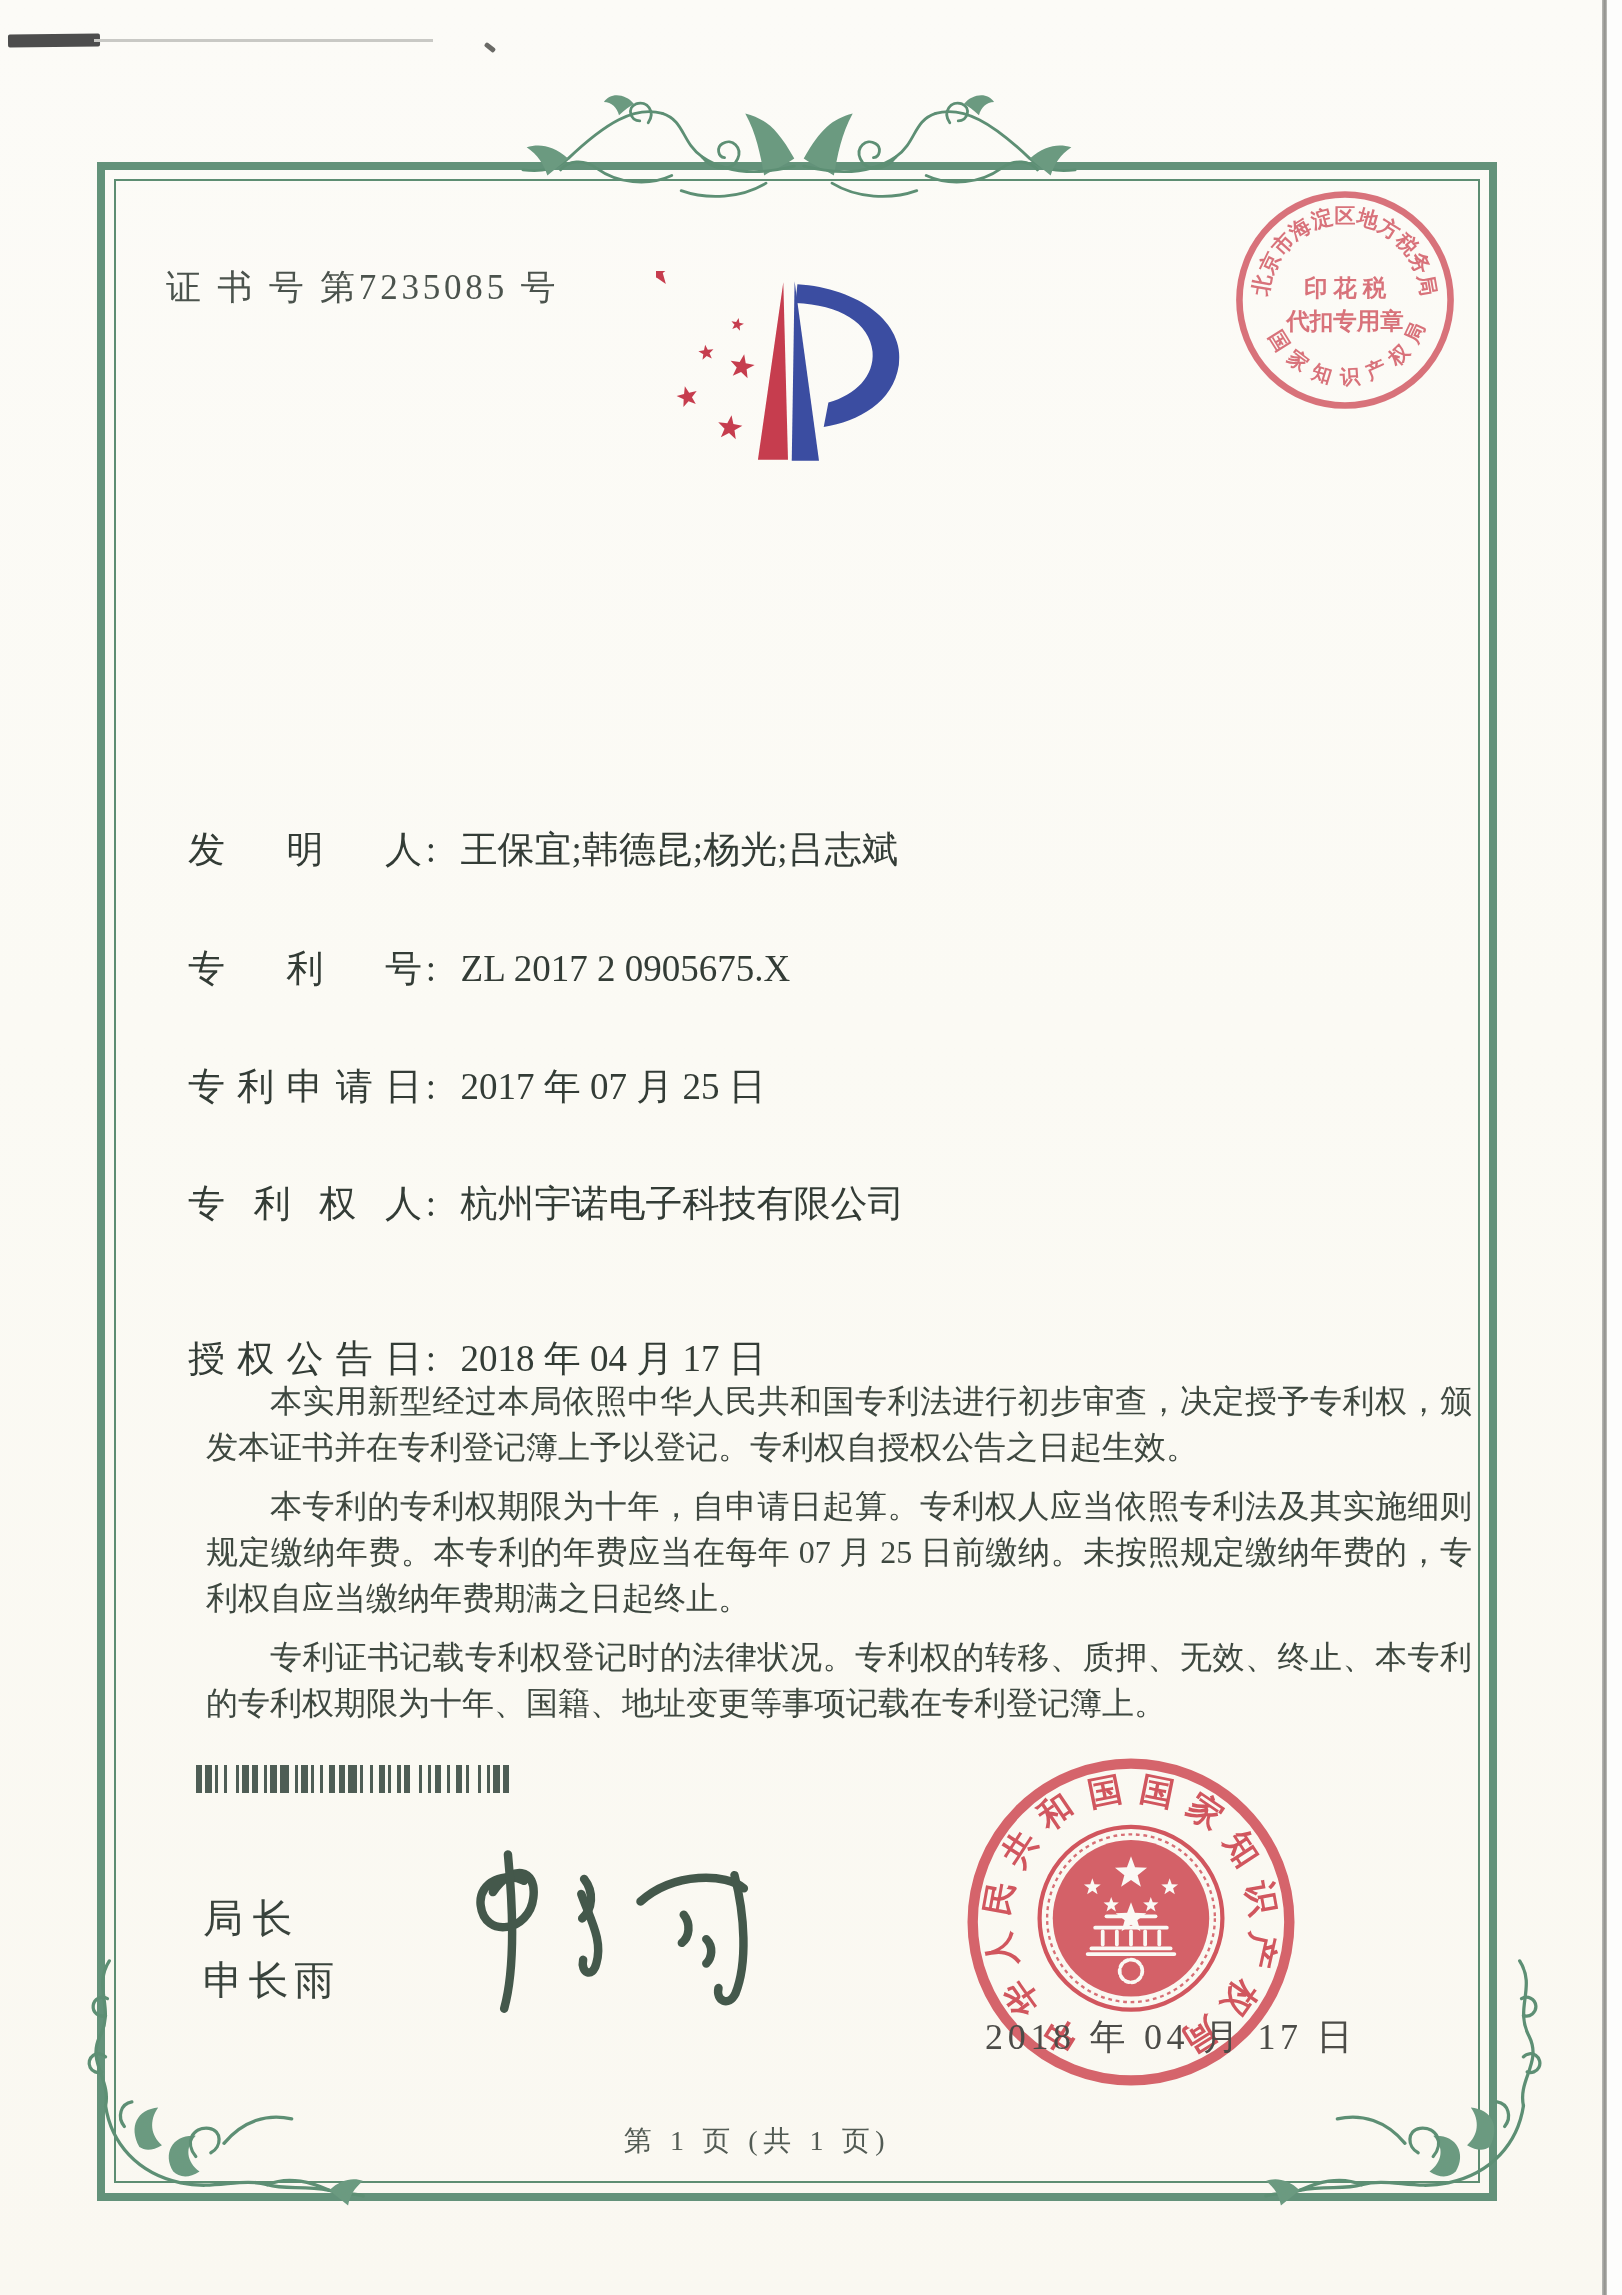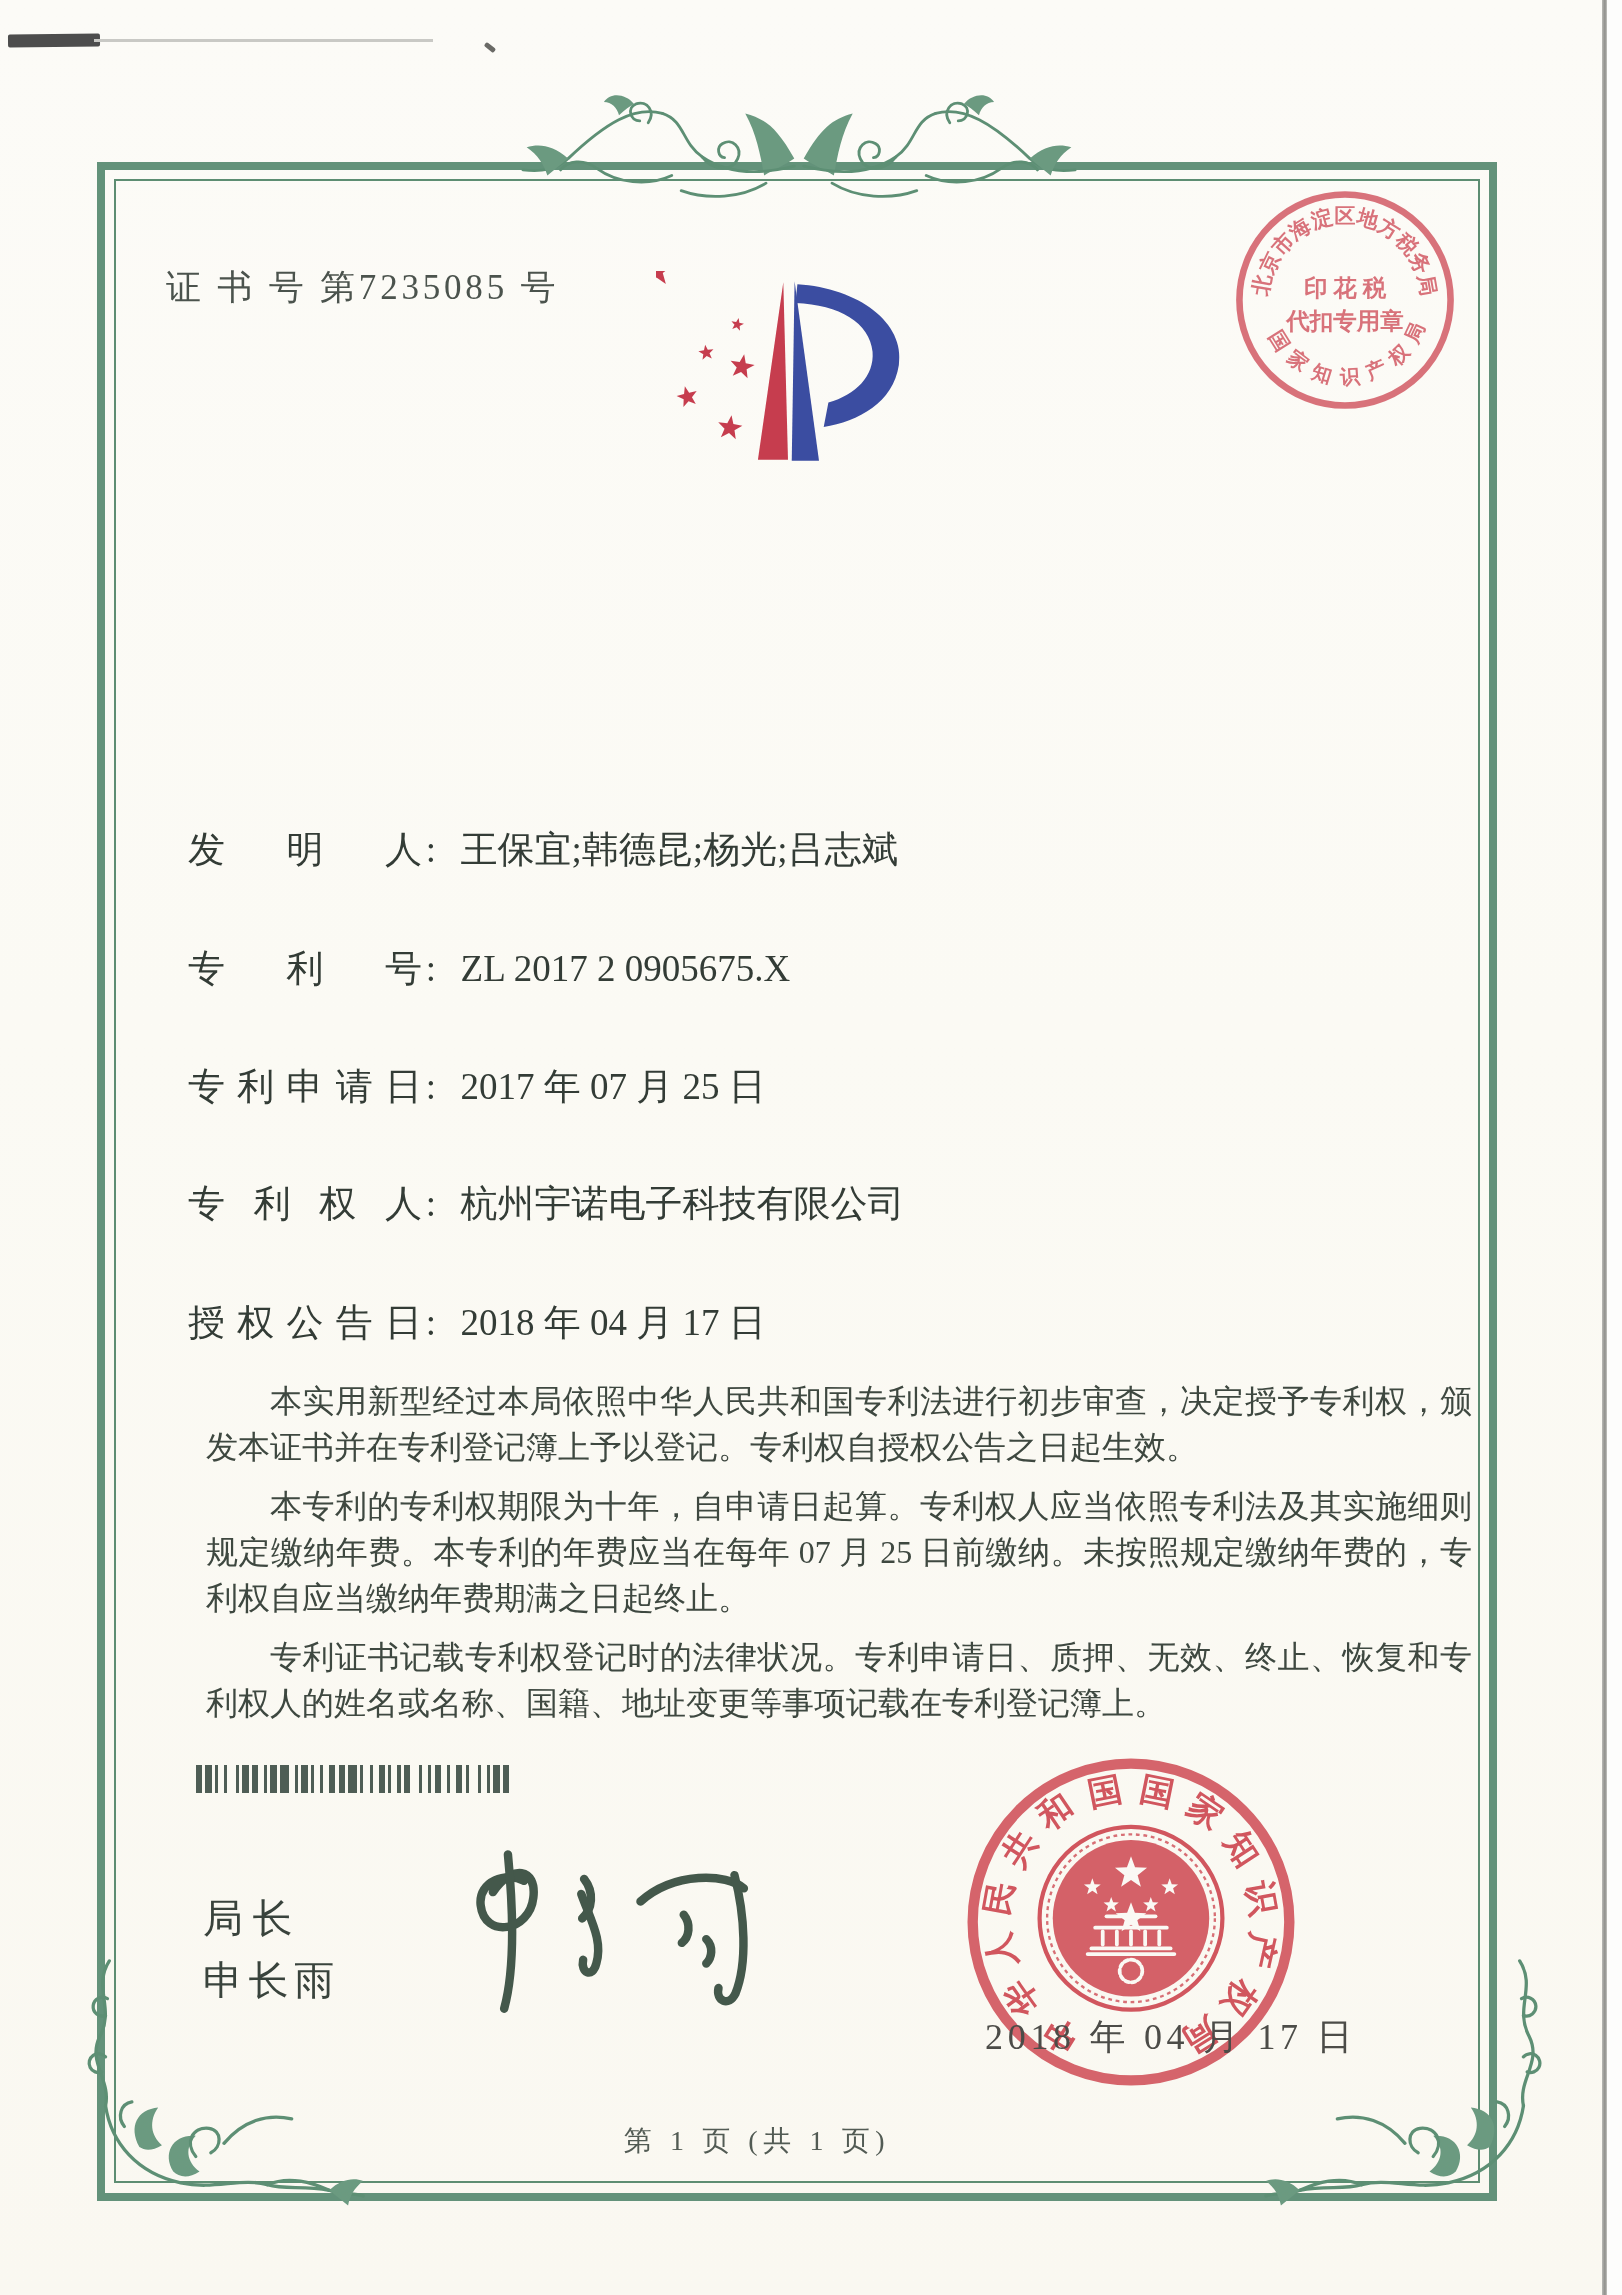--- a/index.html
+++ b/index.html
@@ -148,28 +148,28 @@
   </div>
   <div class="abs field-row" style="top:944px;">
     <span class="flabel">专利号</span><span class="fcolon">:</span><span>ZL 2017 2 0905675.X</span>
   </div>
   <div class="abs field-row" style="top:1062px;">
     <span class="flabel">专利申请日</span><span class="fcolon">:</span><span>2017 年 07 月 25 日</span>
   </div>
   <div class="abs field-row" style="top:1179px;">
     <span class="flabel">专利权人</span><span class="fcolon">:</span><span>杭州宇诺电子科技有限公司</span>
   </div>
-  <div class="abs field-row" style="top:1298px;">
+  <div class="abs field-row" style="top:1334px;">
     <span class="flabel">授权公告日</span><span class="fcolon">:</span><span>2018 年 04 月 17 日</span>
   </div>
 
   <div class="abs body-text">
     <p>本实用新型经过本局依照中华人民共和国专利法进行初步审查，决定授予专利权，颁发本证书并在专利登记簿上予以登记。专利权自授权公告之日起生效。</p>
     <p>本专利的专利权期限为十年，自申请日起算。专利权人应当依照专利法及其实施细则规定缴纳年费。本专利的年费应当在每年 07 月 25 日前缴纳。未按照规定缴纳年费的，专利权自应当缴纳年费期满之日起终止。</p>
-    <p>专利证书记载专利权登记时的法律状况。专利申请日、质押、无效、终止、恢复和专利权人的姓名或名称、国籍、地址变更等事项记载在专利登记簿上。</p>
+    <p>专利证书记载专利权登记时的法律状况。专利权的转移、质押、无效、终止、本专利的专利权期限为十年、国籍、地址变更等事项记载在专利登记簿上。</p>
   </div>
 
   <div class="abs barcode" id="barcode">
       <i style="flex-grow: 2; background: rgb(78, 93, 85);"></i>
       <i style="flex-grow: 1; background: transparent;"></i>
       <i style="flex-grow: 2; background: rgb(78, 93, 85);"></i>
       <i style="flex-grow: 1; background: transparent;"></i>
       <i style="flex-grow: 1; background: rgb(78, 93, 85);"></i>
       <i style="flex-grow: 2; background: transparent;"></i>
       <i style="flex-grow: 1; background: rgb(78, 93, 85);"></i>

